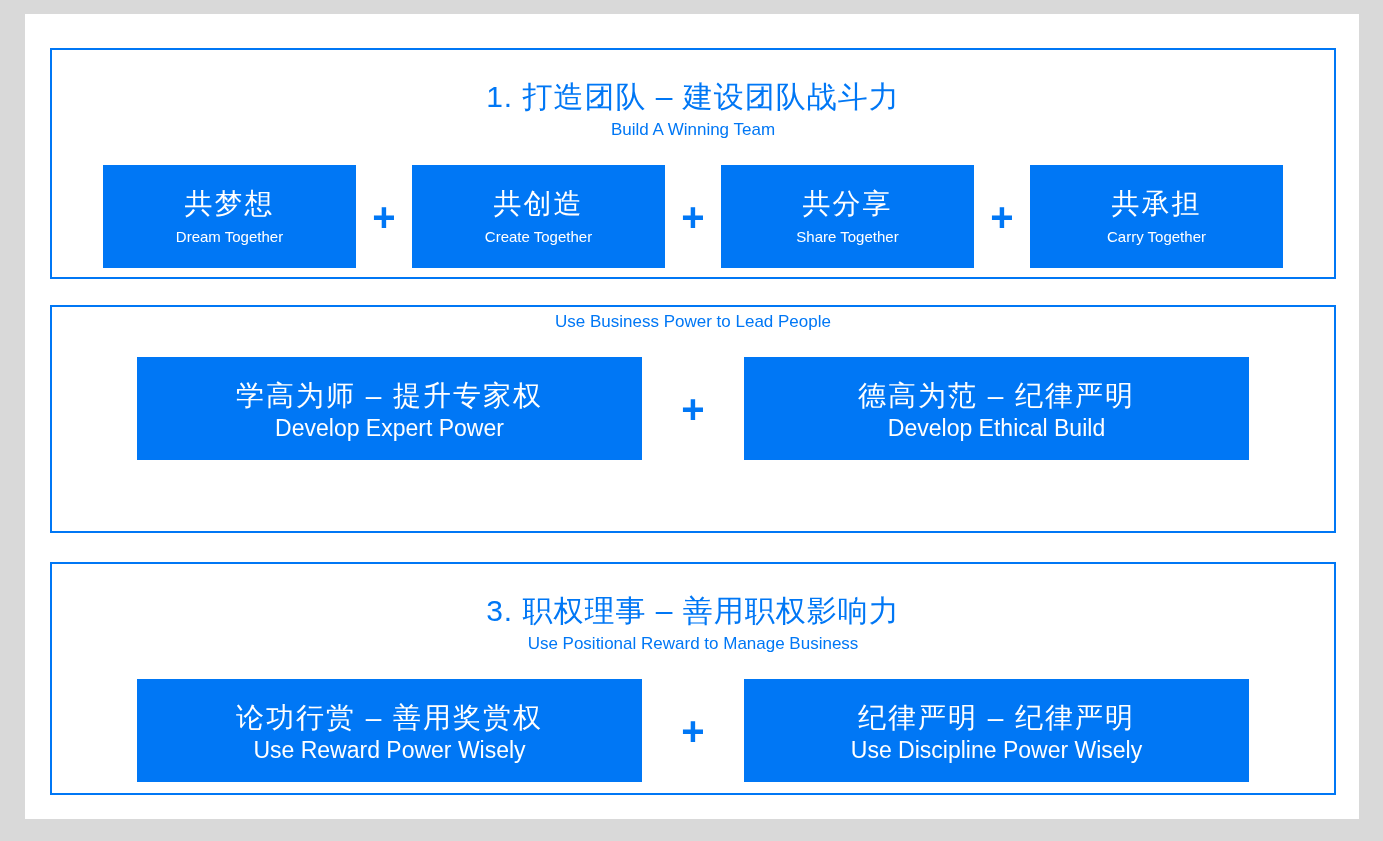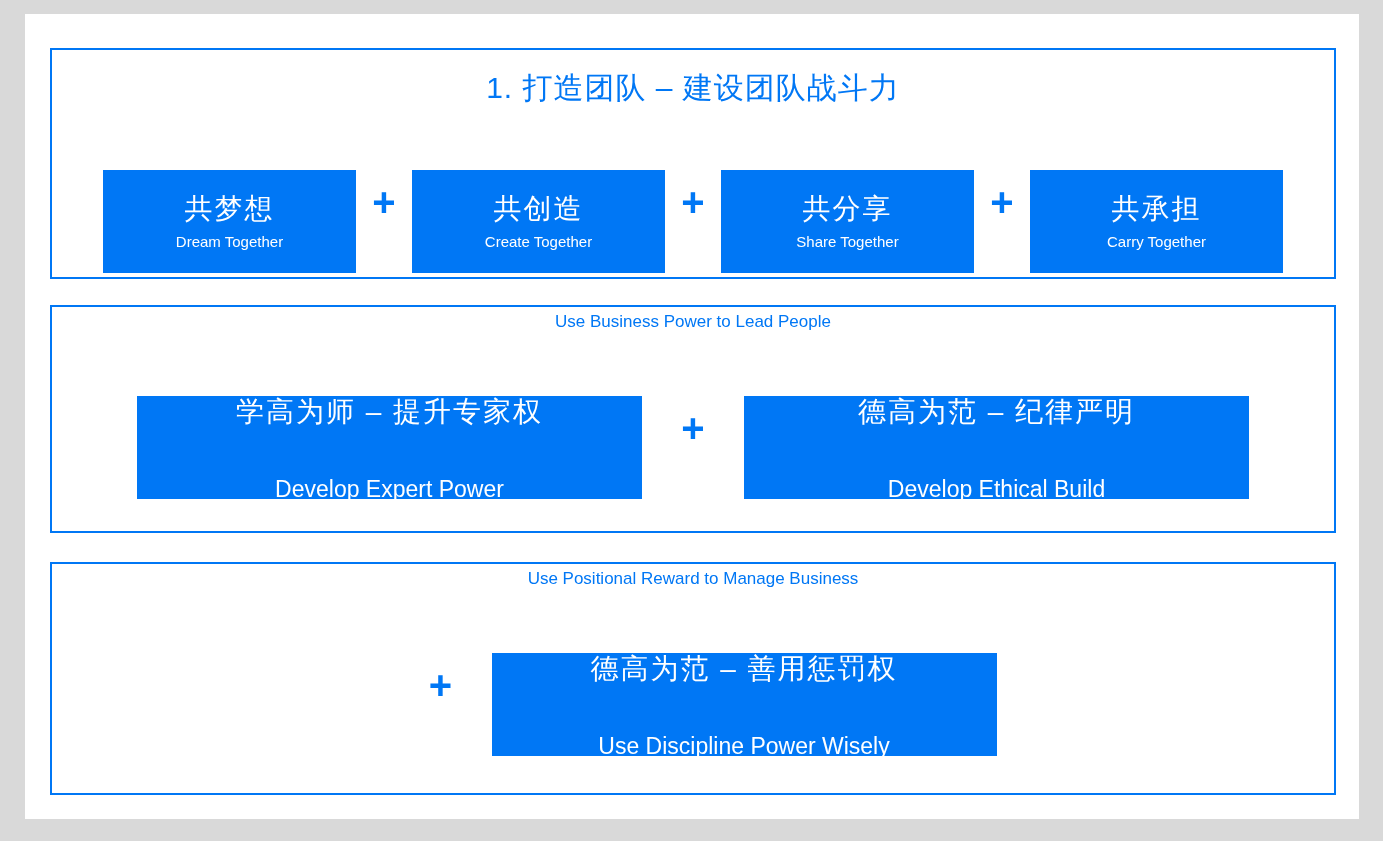--- a/index.html
+++ b/index.html
@@ -23,21 +23,21 @@
   }
   .sec {
     position: absolute; left: 25px; width: 1286px;
     border: 2px solid var(--accent);
     background: var(--panel_bg);
   }
   .sec1 { top: 34px;  height: 231px; }
   .sec2 { top: 291px; height: 228px; }
   .sec3 { top: 548px; height: 233px; }
   .sec-title {
-    margin-top: 20px;
+    margin-top: 29px;
     text-align: center;
     color: var(--accent);
     font-size: 30px;
     letter-spacing: 1px;
     line-height: 36px;
   }
   .sec-subtitle {
     margin-top: 5px;
     text-align: center;
     color: var(--accent);
@@ -52,24 +52,23 @@
   }
   .box {
     height: 103px;
     background: var(--accent);
     color: var(--box_text);
     display: flex;
     flex-direction: column;
     justify-content: center;
     align-items: center;
     text-align: center;
-    margin-top: 39px;
   }
   .box-sm { width: 253px; }
-  .box-lg { width: 505px; justify-content: space-between; }
+  .box-lg { width: 505px; }
   .box-zh { font-size: 28px; line-height: 32px; letter-spacing: 2px; }
   .box-en { font-size: 15px; line-height: 19px; margin-top: 7px; }
   .box-lg .box-en { font-size: 23px; }
   .plus {
     color: var(--accent);
     font-size: 40px;
     font-weight: bold;
     text-align: center;
     line-height: 40px;
   }
@@ -77,20 +76,21 @@
   .plus-lg { width: 102px; }
 </style>
 </head>
 <body>
 
 <div class="page">
   <div class="panel">
 
     <section class="sec sec1">
       <div class="sec-title">1. 打造团队 – 建设团队战斗力</div>
+      <div class="sec-subtitle">Build A Winning Team</div>
       <div class="row">
         <div class="box box-sm">
           <div class="box-zh">共梦想</div>
           <div class="box-en">Dream Together</div>
         </div>
         <div class="plus plus-sm">+</div>
         <div class="box box-sm">
           <div class="box-zh">共创造</div>
           <div class="box-en">Create Together</div>
         </div>
@@ -116,24 +116,29 @@
         </div>
         <div class="plus plus-lg">+</div>
         <div class="box box-lg">
           <div class="box-zh">德高为范 – 纪律严明</div>
           <div class="box-en">Develop Ethical Build</div>
         </div>
       </div>
     </section>
 
     <section class="sec sec3">
+      <div class="sec-title">3. 职权理事 – 善用职权影响力</div>
       <div class="sec-subtitle">Use Positional Reward to Manage Business</div>
       <div class="row">
+        <div class="box box-lg">
+          <div class="box-zh">论功行赏 – 善用奖赏权</div>
+          <div class="box-en">Use Reward Power Wisely</div>
+        </div>
         <div class="plus plus-lg">+</div>
         <div class="box box-lg">
-          <div class="box-zh">德高为范 – 善用惩罚权</div>
+          <div class="box-zh">纪律严明 – 纪律严明</div>
           <div class="box-en">Use Discipline Power Wisely</div>
         </div>
       </div>
     </section>
 
   </div>
 </div>
 
 </body></html>

